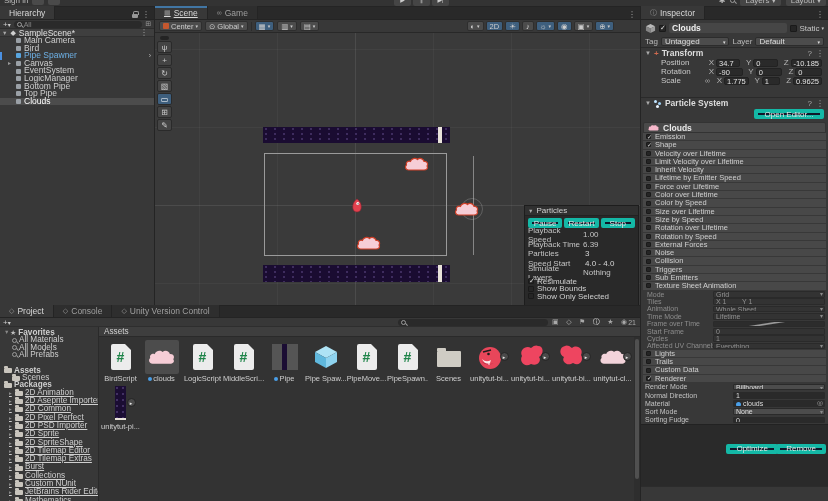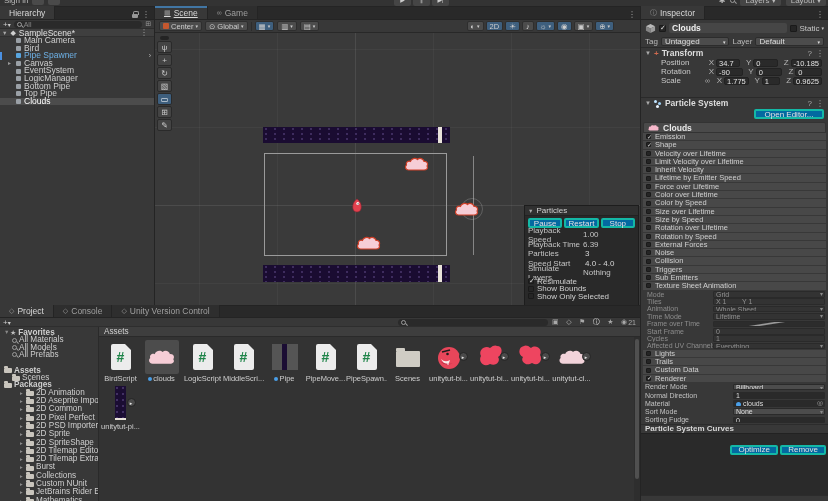--- a/index.html
+++ b/index.html
@@ -25,21 +25,21 @@
   .tab.blue-top { box-shadow:inset 0 2px 0 #4176a4;text-decoration:underline; }
   .tab .t-icon { font-size:7px; color:#8f8f8f; }
   .kebab { margin-left:auto; color:#aaa; padding:0 4px; font-size:8px; }
   .icon-mag { display:inline-block; width:5px; height:5px; border:1px solid #9a9a9a; border-radius:50%; position:relative; flex:none;}
   .icon-mag::after { content:""; position:absolute; width:3px; height:1px; background:#9a9a9a; transform:rotate(45deg); right:-3px; bottom:-1px; }
   .icon-lock { display:inline-block; width:6px; height:4px; background:#999; border-radius:1px; position:relative; margin-top:3px;}
   .icon-lock::before { content:""; position:absolute; top:-3px; left:1px; width:4px; height:3px; border:1px solid #999; border-bottom:none; border-radius:2px 2px 0 0;}
   .cb { width:7px; height:7px; background:#252525; border:1px solid #1a1a1a; border-radius:1px; position:relative; flex:none;}
   .checked > .cb::after, .cb.on::after { content:"✓"; position:absolute; left:0px; top:-2px; font-size:7px; color:#dcdcdc; }
   .dd { background:#4c4c4c; border:1px solid #2c2c2c; border-radius:2px; color:#ddd; padding:0 3px; font-size:8px; display:flex; align-items:center; justify-content:space-between;}
-  .btn { background:#0369a1; border:2px solid #14b8a6; border-radius:2px; color:#e2e2e2; font-size:8px; display:flex; align-items:center; justify-content:center;}
+  .btn { background:#0f172a; border:4px solid #14b8a6; border-radius:2px; color:#e2e2e2; font-size:8px; display:flex; align-items:center; justify-content:center;}
   
   .hier { left:0; top:7px; width:155px; height:298px; border-right:1px solid #242424; }
   .h-toolbar { height:9px; display:flex; align-items:center; gap:3px; padding:0 3px; border-bottom:1px solid #2e2e2e; }
   .h-plus { font-size:8px; color:#ccc; }
   .h-search { flex:1; height:7px; background:#2a2a2a; border-radius:4px; display:flex; align-items:center; gap:2px; padding:0 3px; color:#8a8a8a; font-size:7px;}
   .h-scenerow { height:8px; background:#3f3f3f; display:flex; align-items:center; gap:3px; padding:0 2px; border-bottom:1px solid #303030; font-size:8.5px; color:#e0e0e0;}
   .h-row { height:7.6px; display:flex; align-items:center; gap:3px; padding-left:16px; position:relative; font-size:8.5px; line-height:7.6px;}
   .h-row .h-exp { display:none; position:absolute; left:8px; font-size:6px; color:#999;}
   .h-row.expandable .h-exp { display:block; }
   .h-cube { width:5px; height:5px; background:#9aa0a6; border-radius:1px; flex:none;}
@@ -117,39 +117,39 @@
   .tsa-row.k-dropdown .tsa-val::after { content:"▾"; position:absolute; right:1px; top:0; font-size:6px; color:#8a8a8a;}
   .tsa-row.k-curve .tsa-val { background:linear-gradient(171deg, transparent 42%, #9a9a9a 47%, #9a9a9a 50%, transparent 55%), #2c2c2c; }
   .rnd .tsa-row { color:#c3c3c3; height:8.2px; padding-left:4px;}
   .rnd .tsa-label { width:88px; }
   .rnd .tsa-val { background:#2a2a2a; color:#dedede; line-height:6.4px;}
   .rnd .tsa-row.k-dropdown .tsa-val { background:#4c4c4c; }
   .rnd .tsa-row.k-object .tsa-val::before { content:""; display:inline-block; width:5px; height:5px; border-radius:50%; background:#4a9fe8; margin-right:2px; vertical-align:-1px;}
   .rnd .tsa-row.k-object .tsa-val::after { content:"◎"; position:absolute; right:1px; top:-1px; font-size:7px; color:#aaa;}
   .curves-head { height:9px; display:flex; align-items:center; padding:0 4px; font-size:8px; font-weight:bold; color:#d6d6d6; border-top:1px solid #2c2c2c; }
   .curves-area { height:62px; background:#2a2a2a; border-top:1px solid #222; position:relative;}
-  .curves-area .btn { position:absolute; top:11px; height:10px; padding:0 6px;}
+  .curves-area .btn { position:absolute; top:19px; height:10px; padding:0 6px;}
   .curves-area .btn.opt { right:50px; }
   .curves-area .btn.rem { right:2px; }
   .insp-footer { flex:1; background:#383838; border-top:1px solid #2c2c2c;}
   
   .project { left:0; top:305px; width:640px; height:196px; border-top:1px solid #232323; }
   .p-toolbar { height:9px; display:flex; align-items:center; gap:3px; padding:0 3px; border-bottom:1px solid #2e2e2e; position:relative;}
   .p-search { position:absolute; left:398px; width:150px; height:7px; background:#2a2a2a; border-radius:4px; display:flex; align-items:center; gap:2px; padding:0 3px;}
   .p-ticons { position:absolute; left:552px; right:4px; display:flex; justify-content:space-between; align-items:center; color:#a8a8a8; font-size:7px;}
   .p-ticons .bright { color:#e8e8e8; }
   .p-eye { display:flex; gap:1px; align-items:center;}
   .ptree { position:absolute; left:0; top:21px; width:98px; bottom:0; overflow:hidden; font-size:8.2px;}
   .pt-row { height:7.4px; display:flex; align-items:center; gap:2px; padding-left:4px; line-height:7.4px; white-space:nowrap;}
   .pt-row .exp { font-size:5.5px; color:#8a8a8a; width:4px; flex:none;}
   .pt-star { color:#bdbdbd; font-size:7px; }
   .pt-folder { width:8px; height:5px; background:#c9c5bd; border-radius:1px; position:relative; flex:none; margin-top:1px;}
   .pt-folder::before { content:""; position:absolute; top:-2px; left:0; width:4px; height:2px; background:#c9c5bd; border-radius:1px 1px 0 0;}
   .pt-sub { padding-left:12px; }
-  .pt-pkg { padding-left:20px; height:8.3px; line-height:8.3px;}
+  .pt-pkg { padding-left:9px; height:8.3px; line-height:8.3px;text-decoration:underline;}
   .assets-head { position:absolute; left:98px; top:21px; right:0; height:10px; background:#3e3e3e; border-bottom:1px solid #2a2a2a; display:flex; align-items:center; padding:0 5px; font-size:8.2px; color:#d2d2d2; border-left:1px solid #2a2a2a;}
   .assets-area { position:absolute; left:98px; top:31px; right:0; bottom:0; background:#333; border-left:1px solid #2a2a2a; overflow:hidden;}
   .agrid { position:absolute; left:1px; top:3px; display:flex; }
   .agrid2 { position:absolute; left:1px; top:47px; display:flex;justify-content:center; }
   .a-cell { width:41px; display:flex; flex-direction:column; align-items:center; }
   .a-thumb { width:34px; height:34px; display:flex; align-items:center; justify-content:center; position:relative; border-radius:2px;}
   .a-cell.selected .a-thumb { background:#4c4c4c; }
   .a-label { max-width:41px; font-size:7.5px; color:#cfcfcf; white-space:nowrap; overflow:hidden; display:flex; align-items:center; gap:1px; line-height:9px;}
   .matdot { display:none; width:4px; height:4px; border-radius:50%; background:#4a9fe8; flex:none;}
   .a-cell.badge .matdot { display:inline-block; }
@@ -723,21 +723,20 @@
         <div class="tsa-row k-dropdown">
           <span class="tsa-label">Sort Mode</span>
           <span class="tsa-val">None</span>
         </div>
         <div class="tsa-row k-input">
           <span class="tsa-label">Sorting Fudge</span>
           <span class="tsa-val">0</span>
         </div>
       </div>
 
-    <div class="curves-head">Particle System Curves</div>
     <div class="curves-area">
       <span class="btn opt">Optimize</span>
       <span class="btn rem">Remove</span>
     </div>
     <div class="insp-footer"></div>
   </div>
 
   <div class="panel project">
     <div class="tabbar" style="height:12px">
 
@@ -945,20 +944,35 @@
               <div class="th th-spritesq">
                 <div class="pipebar"></div>
               </div>
 
             </div>
             <div class="a-label">
               <span class="matdot"></span>
               <span>Pipe</span>
             </div>
           </div>
+          <div class="a-cell t-prefab">
+            <div class="a-thumb">
+
+              <svg class="th th-prefab" width="26" height="24" viewBox="0 0 26 24">
+                <polygon points="13,1 24,7 13,13 2,7" fill="#aee3f5"></polygon>
+                <polygon points="2,7 13,13 13,23 2,17" fill="#5fb8dd"></polygon>
+                <polygon points="24,7 13,13 13,23 24,17" fill="#8ed3ef"></polygon>
+              </svg>
+
+            </div>
+            <div class="a-label">
+
+              <span>Pipe Spaw...</span>
+            </div>
+          </div>
           <div class="a-cell t-script">
             <div class="a-thumb">
               <div class="th th-script">
                 <span class="hash">#</span>
               </div>
 
             </div>
             <div class="a-label">
 
               <span>PipeMove...</span>

